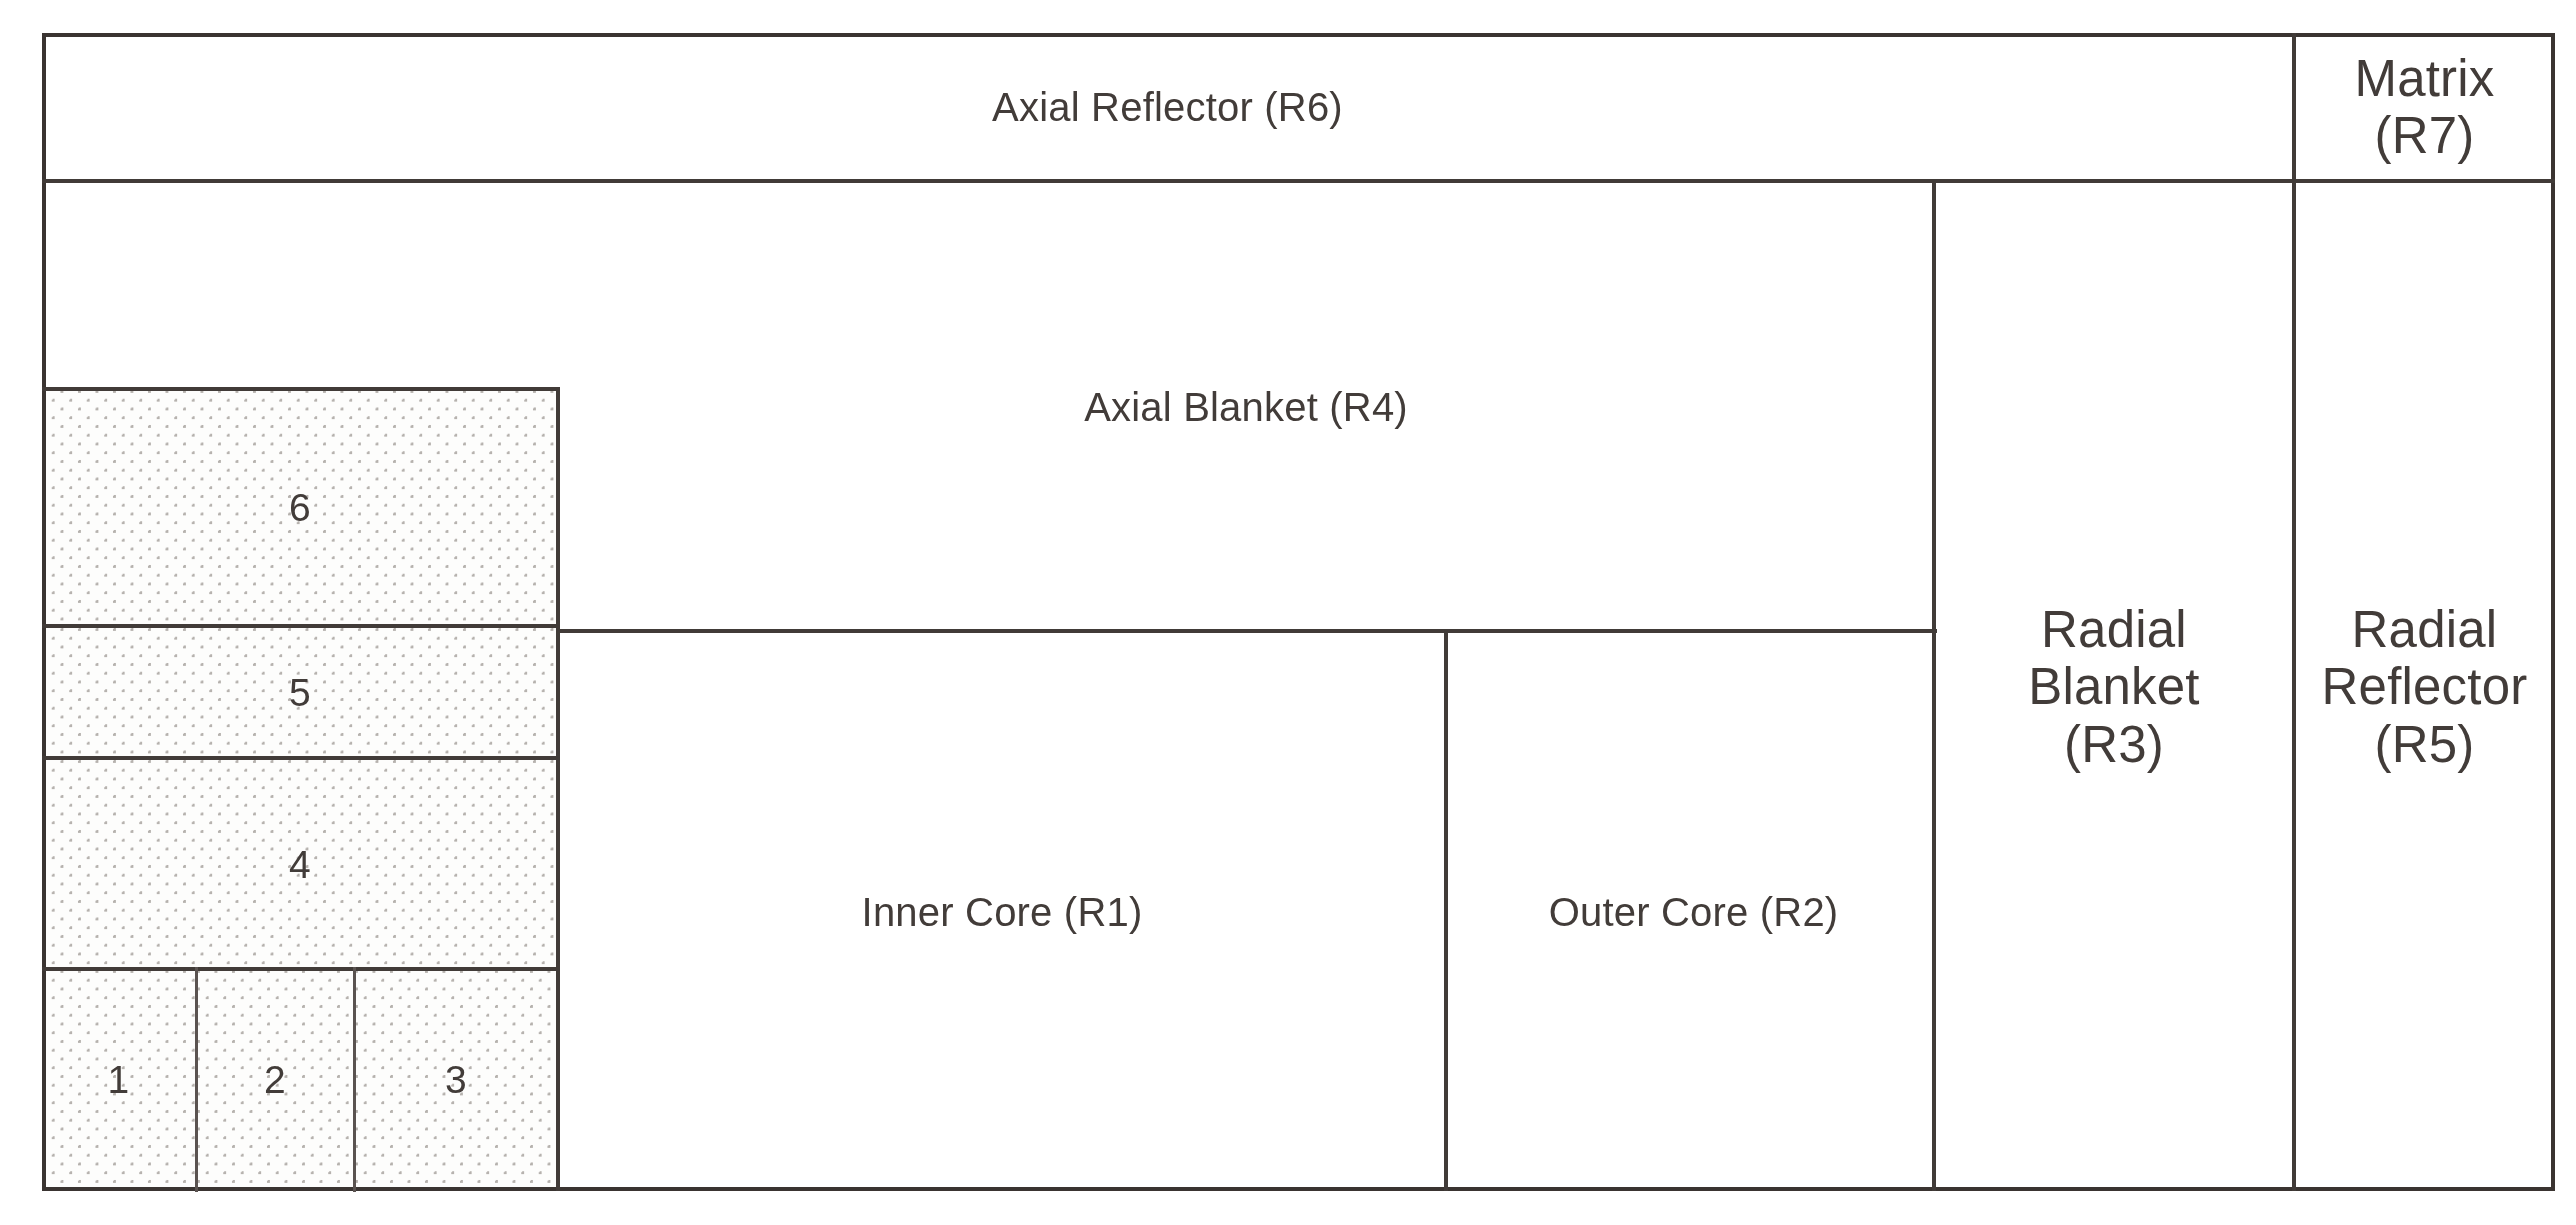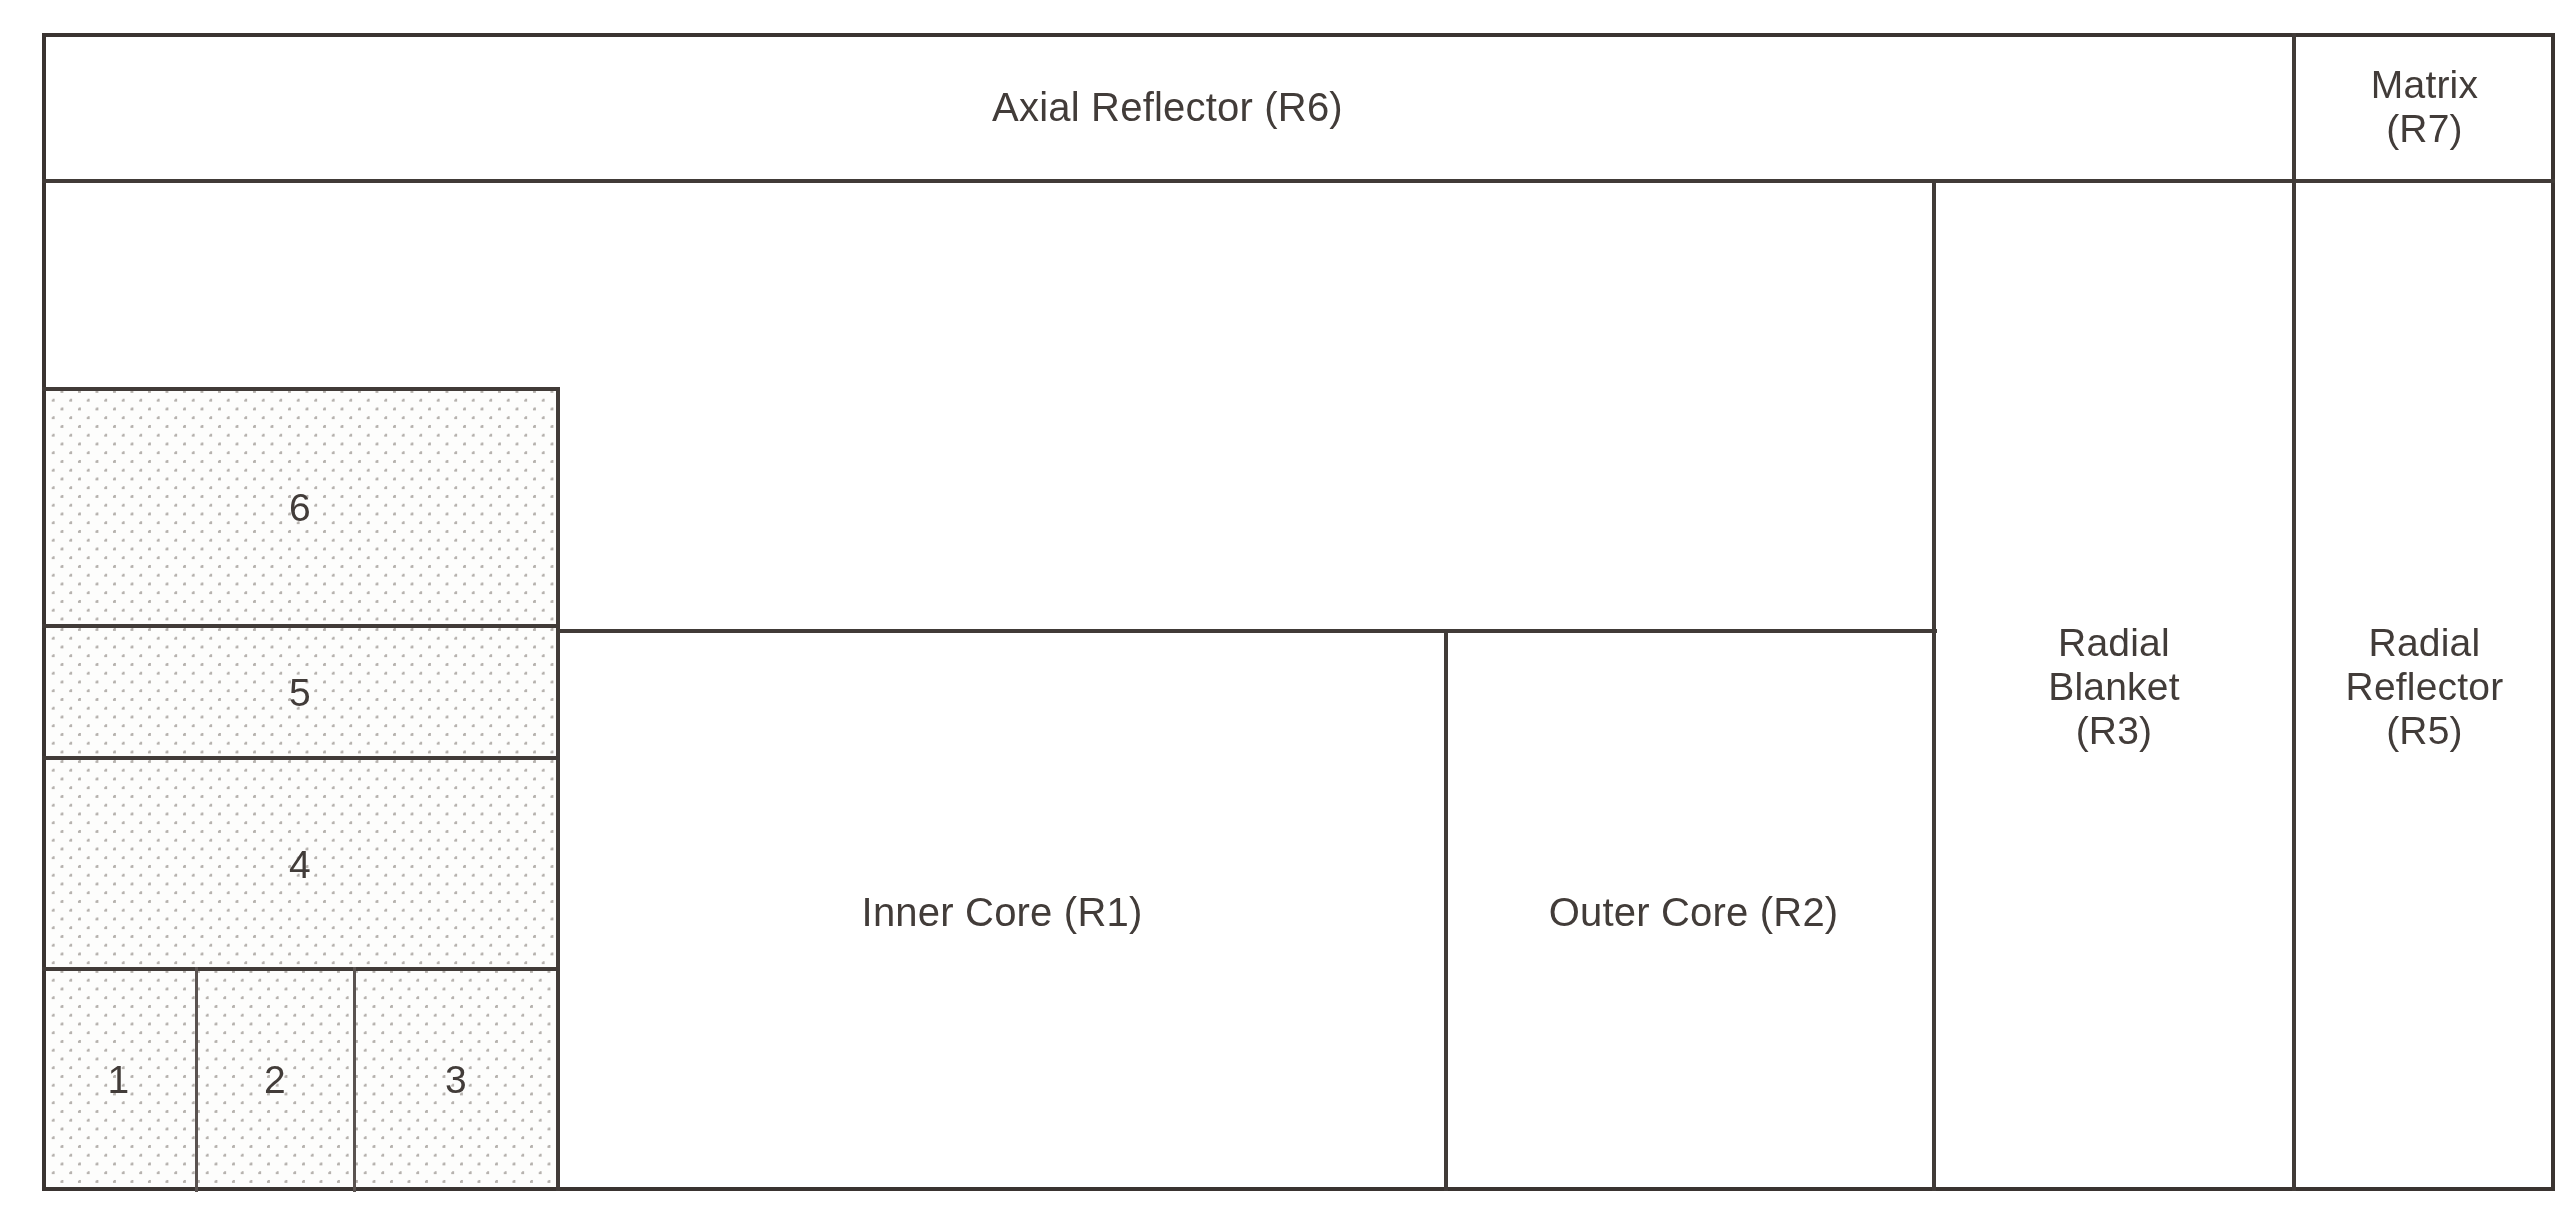--- a/index.html
+++ b/index.html
@@ -34,21 +34,21 @@
 
   .region .label {
     line-height: 1.12;
     white-space: pre-line;
     color: #423c39;
     letter-spacing: 0.2px;
   }
 
   
   .lbl-big   { font-size: 40px; }
-  .lbl-med   { font-size: 39px; }
+  .lbl-med   { font-size: 51px; }
   .lbl-num   { font-size: 39px; }
 
   
   .hatched {
     background-color: #fdfdfc;
     background-image:
       radial-gradient(circle at 2.6px 2.6px, #b6b2ae 1.4px, rgba(0,0,0,0) 1.7px),
       radial-gradient(circle at 11.4px 11.4px, #b6b2ae 1.4px, rgba(0,0,0,0) 1.7px);
     background-size: 17.5px 17.5px, 17.5px 17.5px;
     background-position: 0 0, 0 0;
@@ -73,20 +73,23 @@
 
   <div class="region" style="left:26px; top:33px; width:2251px; height:148px;">
     <span class="label lbl-big">Axial Reflector (R6)</span>
   </div>
 
   <div class="region" style="left:2278px; top:33px; width:261px; height:148px;">
     <span class="label lbl-med">Matrix
 (R7)</span>
   </div>
 
+  <div class="region" style="left:542px; top:182px; width:1376px; height:450px;">
+    <span class="label lbl-big">Axial Blanket (R4)</span>
+  </div>
 
   <div class="region" style="left:26px; top:182px; width:516px; height:208px;"></div>
 
   <div class="region" style="left:542px; top:632px; width:888px; height:560px;">
     <span class="label lbl-big">Inner Core (R1)</span>
   </div>
 
   <div class="region" style="left:1433px; top:632px; width:489px; height:560px;">
     <span class="label lbl-big">Outer Core (R2)</span>
   </div>

